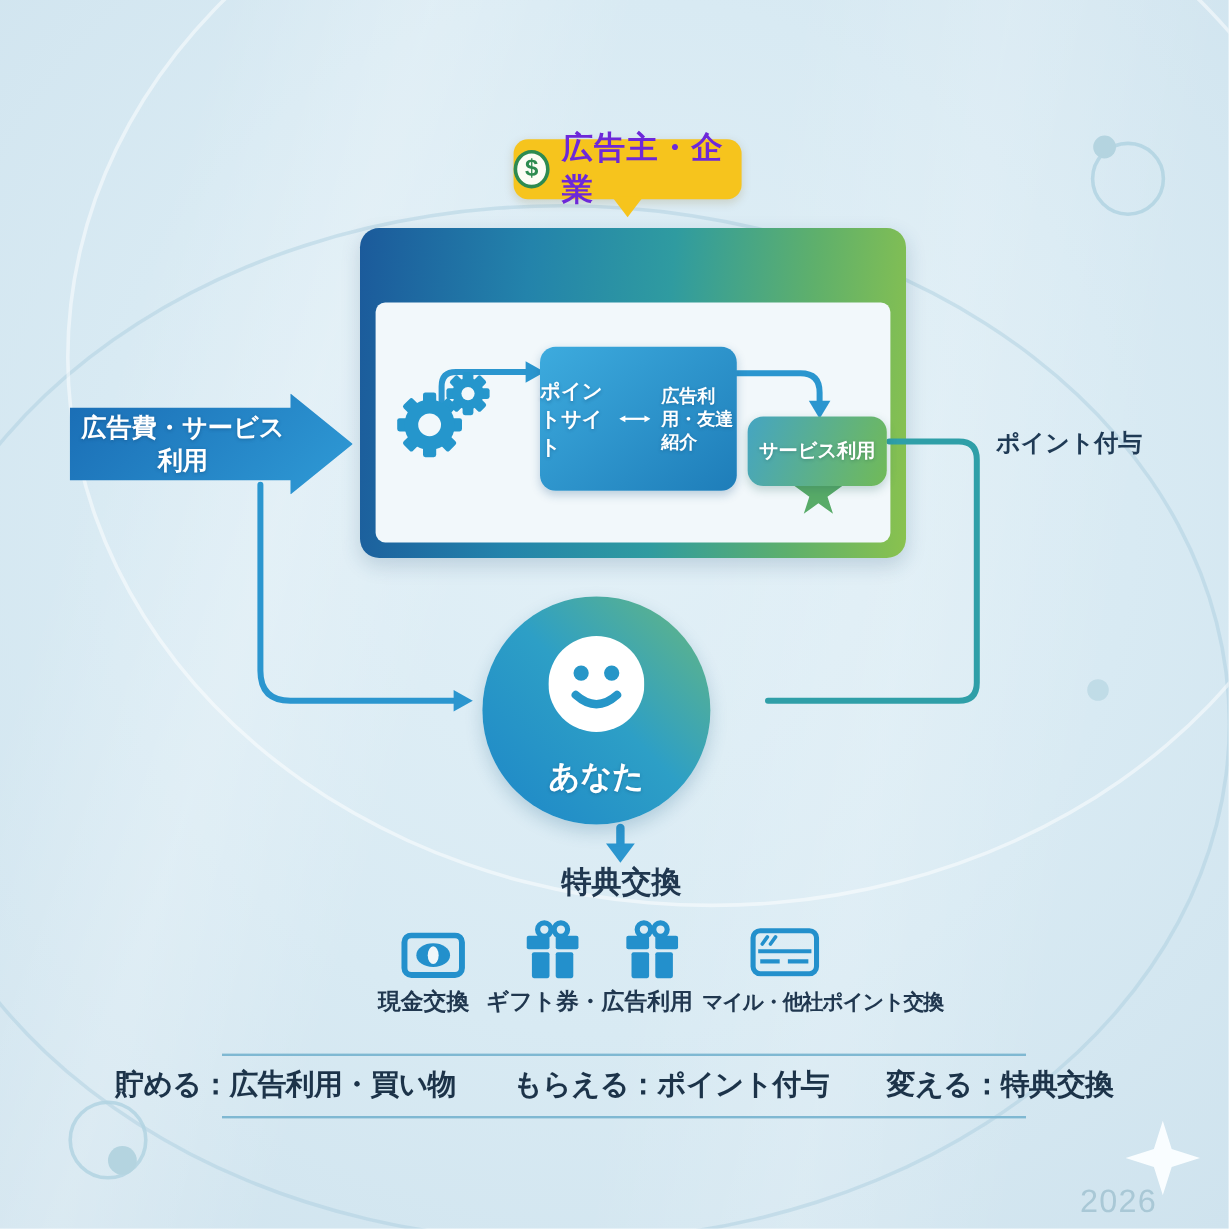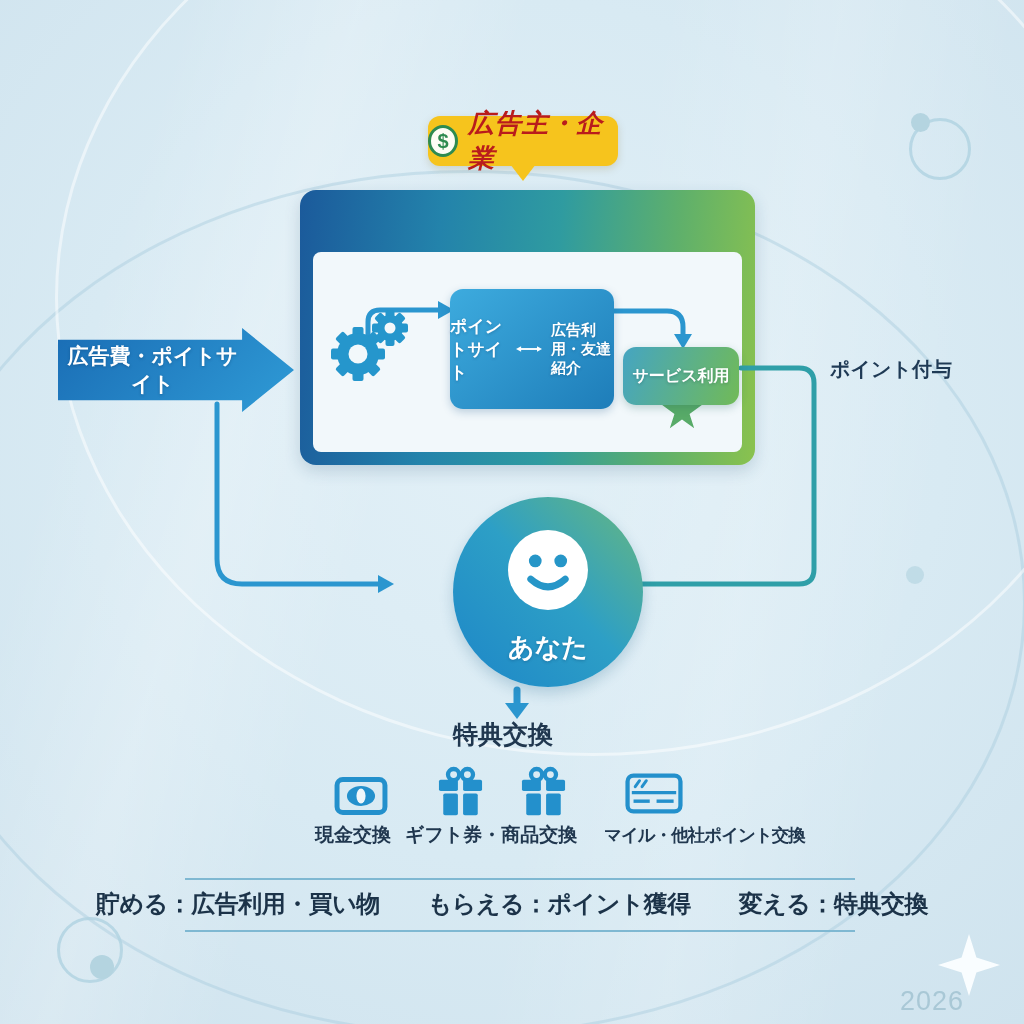--- a/index.html
+++ b/index.html
@@ -25,21 +25,21 @@
   
   svg.connectors{left:0;top:0;z-index:2;}
   
   .badge{left:428px;top:116px;width:190px;height:50px;background:#f6c41d;border-radius:12px;
     display:flex;align-items:center;justify-content:center;gap:10px;z-index:3;
     box-shadow:0 3px 8px rgba(120,90,0,0.18);}
   .badge-tail{left:50%;transform:translateX(-50%);top:48px;width:0;height:0;
     border-left:13px solid transparent;border-right:13px solid transparent;border-top:17px solid #f6c41d;}
   .coin{width:32px;height:32px;border-radius:50%;background:#fdfdf5;border:3px solid #2e8b50;
     display:flex;align-items:center;justify-content:center;font-weight:bold;font-size:20px;color:#2e8b50;box-sizing:border-box;}
-  .badge-label{font-size:26px;font-weight:bold;color:#b91c1c;letter-spacing:1px;font-style:italic;}
+  .badge-label{font-size:26px;font-weight:bold;color:#6d28d9;letter-spacing:1px;}
   
   .panel{left:300px;top:190px;width:455px;height:275px;border-radius:16px;z-index:1;
     background:linear-gradient(95deg,#1b5a9b 0%,#2383ab 30%,#2f9ba0 55%,#5fb06b 80%,#8ac24e 100%);
     box-shadow:0 6px 16px rgba(25,70,110,0.18);}
   .panel-title{position:absolute;left:0;top:9px;width:100%;text-align:center;color:#fff;
     font-size:37px;font-weight:bold;letter-spacing:3px;text-shadow:0 2px 6px rgba(10,50,90,0.3);}
   .panel-inner{position:absolute;left:13px;top:62px;right:13px;bottom:13px;background:#f2f8fb;border-radius:8px;}
   
   .gear-wrap{left:320px;top:306px;z-index:3;}
   .flow-box{left:450px;top:289px;width:164px;height:120px;border-radius:13px;z-index:3;
@@ -55,28 +55,28 @@
   .gain-box span{color:#fff;font-weight:bold;font-size:16px;text-shadow:0 1px 3px rgba(10,60,60,0.3);}
   .gain-star{left:661px;top:390px;width:42px;height:42px;background:#58ab68;z-index:3;
     clip-path:polygon(50% 0%,61% 35%,98% 35%,68% 57%,79% 91%,50% 70%,21% 91%,32% 57%,2% 35%,39% 35%);}
   .left-arrow{left:58px;top:328px;width:236px;height:84px;z-index:3;
     background:linear-gradient(135deg,#1a6db5 0%,#2f9bd6 100%);
     clip-path:polygon(0 14%,78% 14%,78% 0,100% 50%,78% 100%,78% 86%,0 86%);}
   .left-arrow span{position:absolute;left:2%;width:76%;top:50%;transform:translateY(-50%);
     text-align:center;color:#fff;font-weight:bold;font-size:21px;text-shadow:0 1px 3px rgba(10,50,90,0.35);}
   .grant-label{left:830px;top:356px;font-size:20px;font-weight:bold;color:#1f3a55;z-index:3;}
   
-  .user-circle{left:453px;top:497px;width:190px;height:190px;border-radius:50%;z-index:3;
+  .user-circle{left:402px;top:497px;width:190px;height:190px;border-radius:50%;z-index:3;
     background:linear-gradient(45deg,#1d86c8 0%,#2d9fc6 52%,#67b77f 100%);
     box-shadow:0 6px 14px rgba(25,90,130,0.22);}
   .user-circle svg{position:absolute;left:50%;top:33px;transform:translateX(-50%);}
   .user-label{position:absolute;left:0;width:100%;top:133px;text-align:center;color:#fff;
     font-weight:bold;font-size:26px;text-shadow:0 1px 3px rgba(10,50,90,0.3);}
   
-  .exchange-title{left:393px;top:718px;width:220px;text-align:center;font-size:25px;font-weight:bold;color:#20374f;z-index:3;}
+  .exchange-title{left:408px;top:718px;width:220px;text-align:center;font-size:25px;font-weight:bold;color:#20374f;z-index:3;}
   .icon{z-index:3;}
   .icon-label{z-index:3;font-size:19px;font-weight:bold;color:#20374f;text-align:left;white-space:nowrap;}
   
   .rule{height:0;border-top:2px solid #7fb8d2;z-index:3;}
   .summary{left:150px;top:888px;width:724px;display:flex;align-items:center;justify-content:center;gap:24px;z-index:3;}
   .summary .seg{font-size:24px;font-weight:bold;color:#1c3349;white-space:nowrap;letter-spacing:-0.5px;}
 </style>
 </head>
 <body>
 
@@ -158,21 +158,21 @@
     </svg>
     <span class="t2">広告利用・友達紹介</span>
   </div>
 
   <div class="abs gain-star"></div>
   <div class="abs gain-box">
     <span>サービス利用</span>
   </div>
 
   <div class="abs left-arrow">
-    <span>広告費・ポイトサイト</span>
+    <span>広告費・サービス利用</span>
   </div>
 
   <div class="abs grant-label">ポイント付与</div>
 
   <div class="abs user-circle">
     <svg width="80" height="80" viewBox="0 0 88 88">
       <circle cx="44" cy="44" r="44" fill="#ffffff"></circle>
       <circle cx="30" cy="34" r="7" fill="#2696c8"></circle>
       <circle cx="58" cy="34" r="7" fill="#2696c8"></circle>
       <path d="M25 54 Q44 71 63 54" stroke="#2696c8" stroke-width="7.5" fill="none" stroke-linecap="round"></path>
@@ -217,31 +217,31 @@
     <svg width="58" height="41" viewBox="0 0 68 48">
       <rect x="3" y="3" width="62" height="42" rx="7" fill="none" stroke="#2390cc" stroke-width="5"></rect>
       <path d="M12 16 L17 9 M20 16 L25 9" stroke="#2390cc" stroke-width="3.5" stroke-linecap="round"></path>
       <line x1="8" y1="23" x2="60" y2="23" stroke="#2390cc" stroke-width="4"></line>
       <line x1="10" y1="33" x2="29" y2="33" stroke="#2390cc" stroke-width="4"></line>
       <line x1="37" y1="33" x2="57" y2="33" stroke="#2390cc" stroke-width="4"></line>
     </svg>
   </div>
 
   <div class="abs icon-label" style="left:315px;top:822px;width:100px;">現金交換</div>
-  <div class="abs icon-label" style="left:405px;top:822px;width:200px;">ギフト券・商品交換</div>
-  <div class="abs icon-label" style="left:604px;top:823px;width:190px;font-size:17.5px;letter-spacing:-1px;">マイル・他社ポイント交換</div>
+  <div class="abs icon-label" style="left:405px;top:822px;width:200px;">ギフト券・広告利用</div>
+  <div class="abs icon-label" style="left:585px;top:823px;width:190px;font-size:17.5px;letter-spacing:-1px;">マイル・他社ポイント交換</div>
 
   <div class="abs rule" style="left:185px;top:878px;width:670px;"></div>
   <div class="abs summary">
     <span class="seg">貯める：広告利用・買い物</span>
     <svg width="28" height="18" viewBox="0 0 28 18">
       <rect x="0" y="6" width="15" height="6" fill="#3aa0d8"></rect>
         <polygon points="14,2 27,9 14,16" fill="#3aa0d8"></polygon>
     </svg>
-    <span class="seg">もらえる：ポイント獲得</span>
+    <span class="seg">もらえる：ポイント付与</span>
     <svg width="28" height="18" viewBox="0 0 28 18">
       <rect x="0" y="6" width="15" height="6" fill="#3aa0d8"></rect>
         <polygon points="14,2 27,9 14,16" fill="#3aa0d8"></polygon>
     </svg>
     <span class="seg">変える：特典交換</span>
   </div>
   <div class="abs rule" style="left:185px;top:930px;width:670px;"></div>
 
 </div>
 

